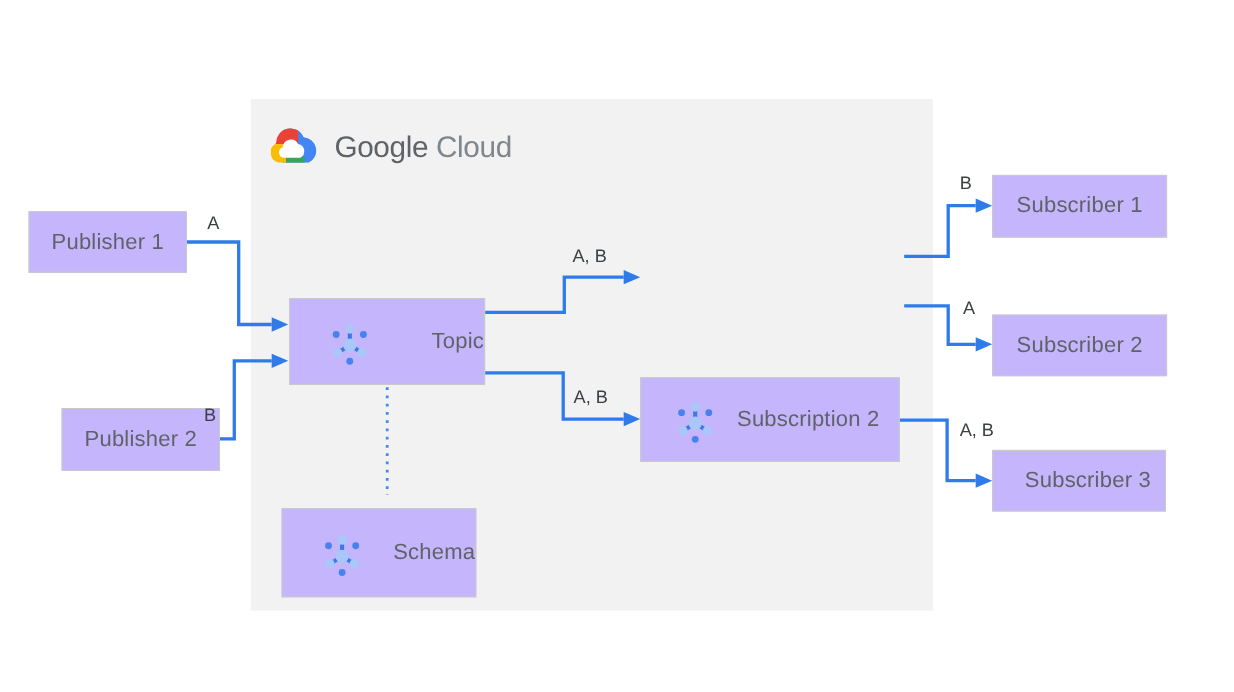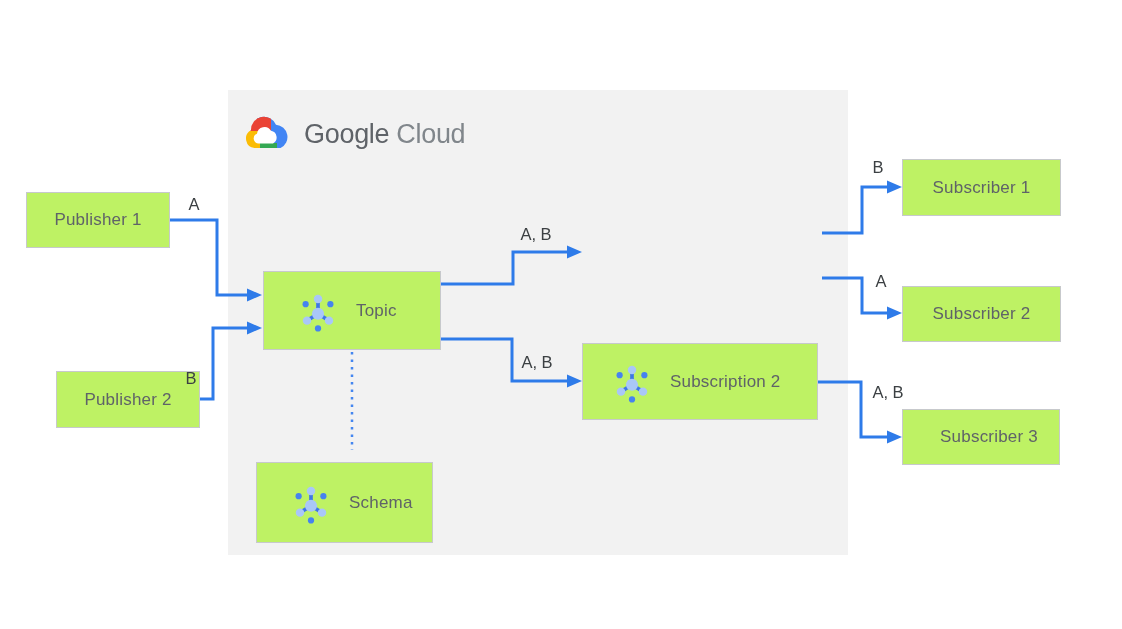--- a/index.html
+++ b/index.html
@@ -20,28 +20,28 @@
   .gc-logo{
     position:absolute;left:242px;top:113px;height:42px;
     display:flex;align-items:center;gap:12px;
   }
   .gc-logo svg{display:block;}
   .gc-word{font-size:27px;letter-spacing:-0.3px;color:#5F6368;}
   .gc-word .p2{color:#80868B;margin-left:7px;}
   
   .node{
     position:absolute;
-    background:#bef264;
+    background:#c4b5fd;
     border:1px solid #C7C9CC;
     box-sizing:border-box;
     display:flex;align-items:center;justify-content:center;
-    color:#5F6368;font-size:17px;letter-spacing:0.2px;
+    color:#5F6368;font-size:20px;letter-spacing:0.2px;
   }
   .node.icon-node{justify-content:flex-start;gap:16px;}
-  .node.pad-s{padding-left:32px;}
+  .node.pad-s{padding-left:32px;justify-content:space-between;}
   .node.pad-l{padding-left:27px;}
   .ps-icon{width:44px;height:44px;flex:0 0 auto;}
   .node-label{white-space:nowrap;}
   
   .wires{position:absolute;left:0;top:0;width:1122px;height:629px;pointer-events:none;}
   .wire{stroke:#2E7BE9;stroke-width:3;fill:none;}
   .wire-dotted{stroke:#4486F0;stroke-width:2.5;fill:none;stroke-dasharray:2.5 5;}
   
   .edge-label{
     position:absolute;transform:translate(-50%,-50%);

